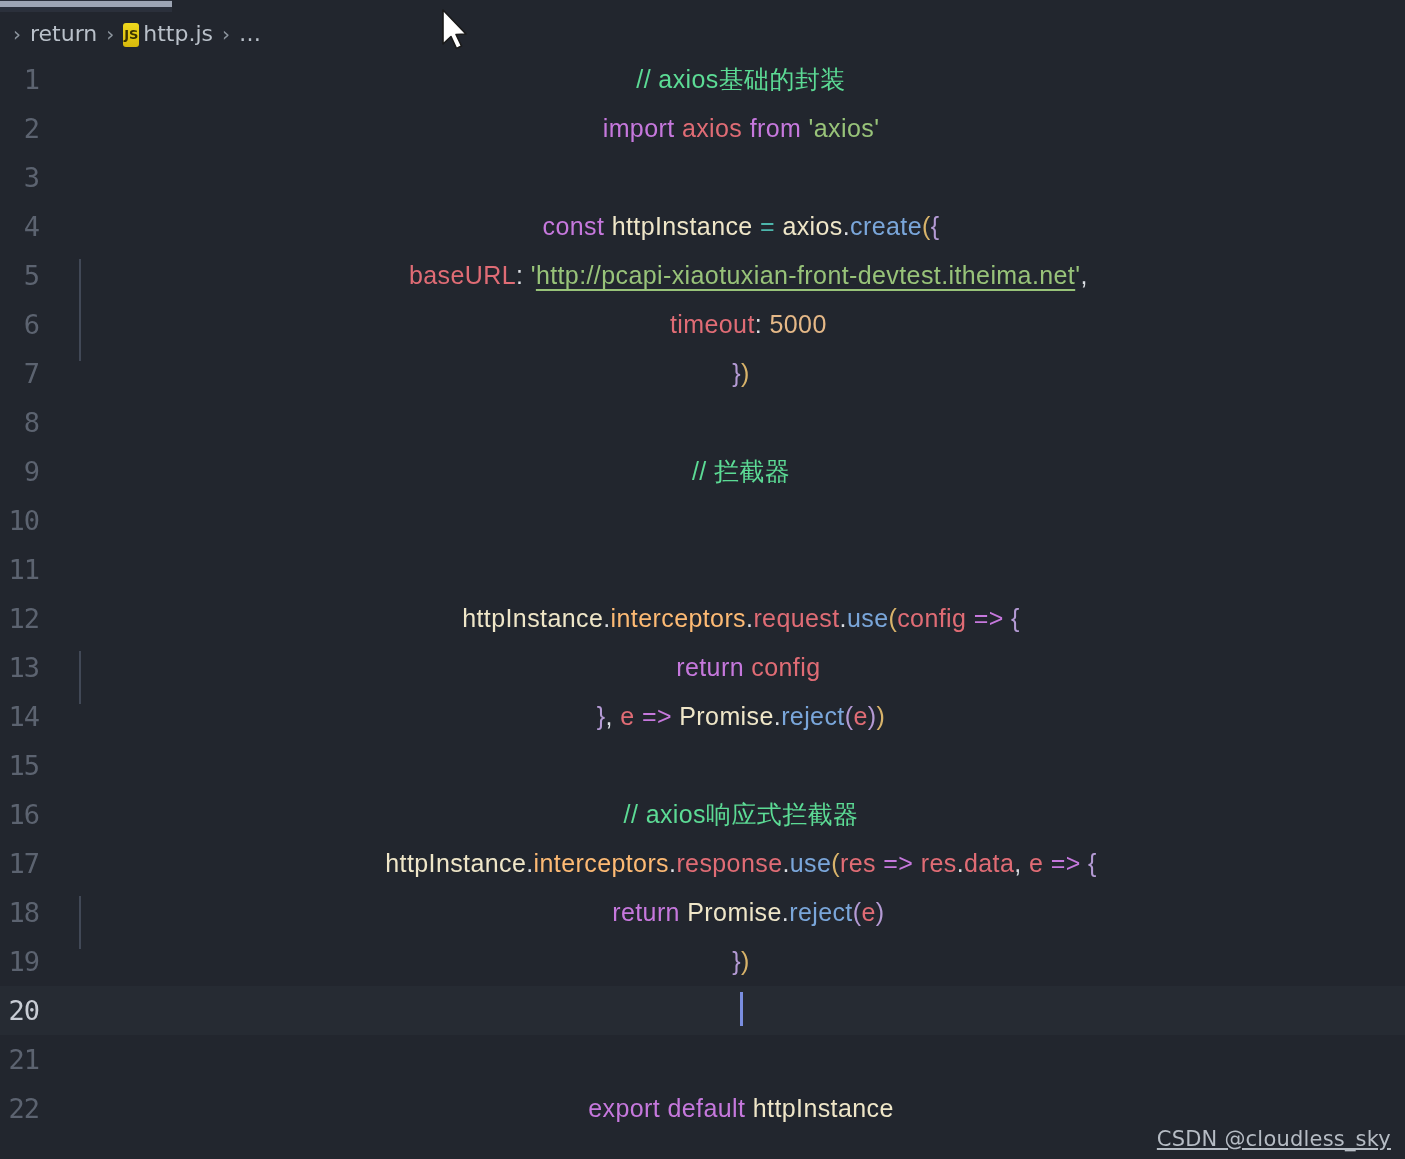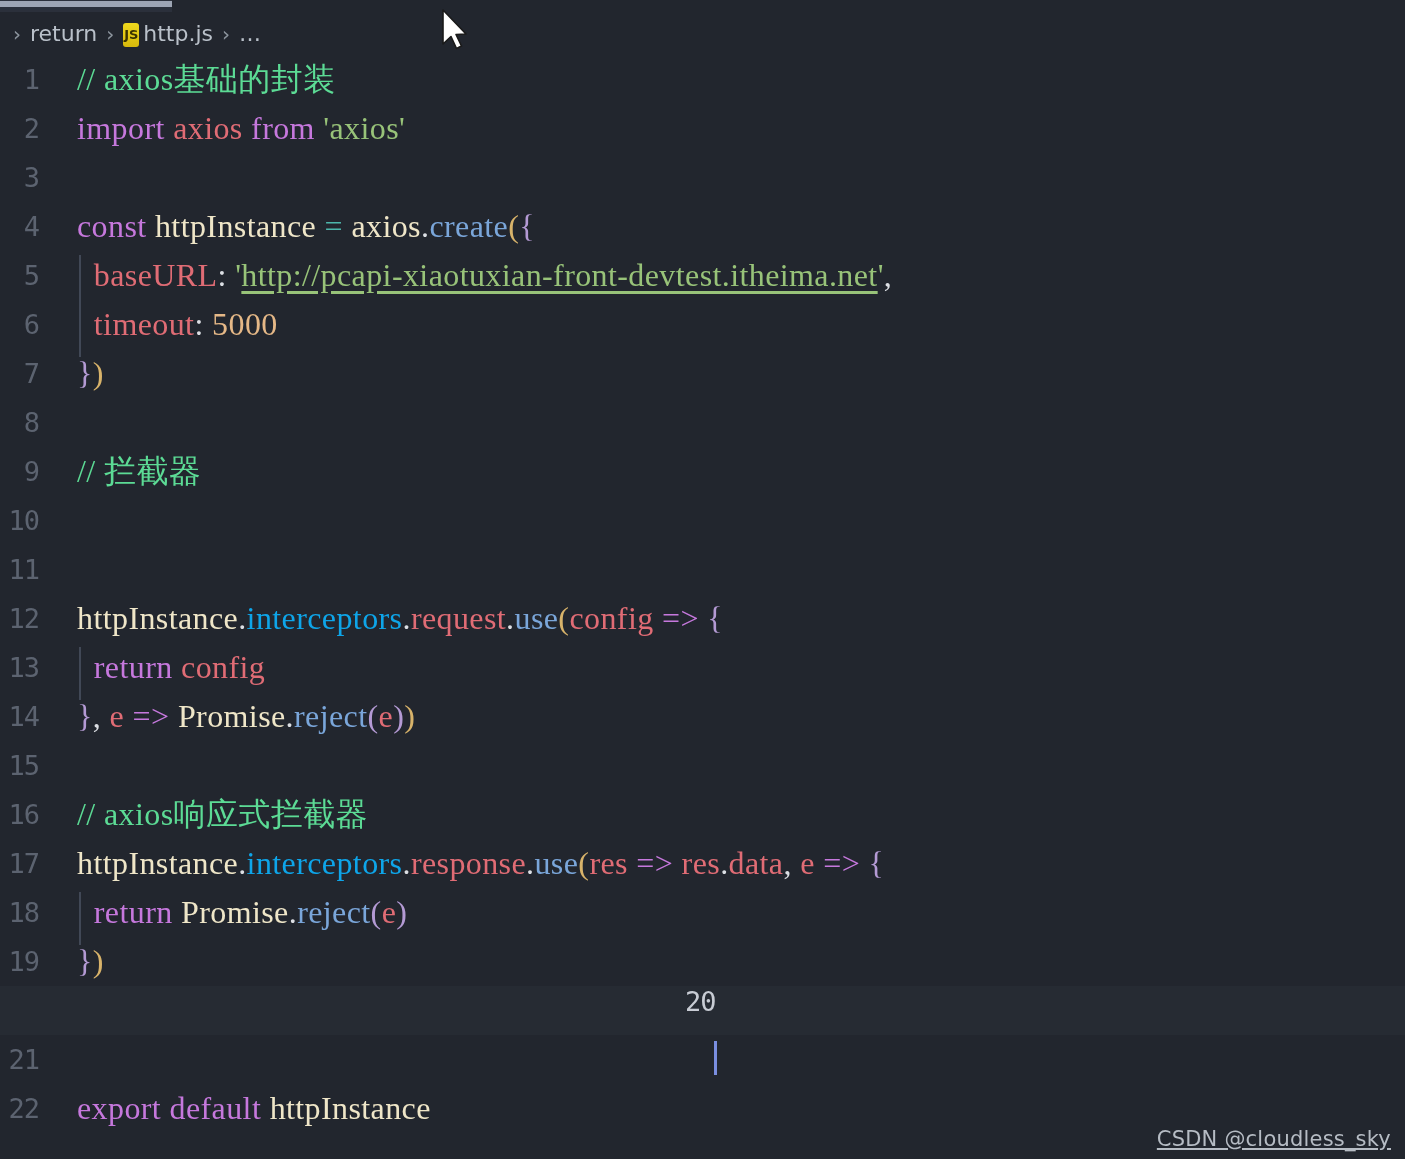--- a/index.html
+++ b/index.html
@@ -73,29 +73,30 @@
     text-align:right;
     padding-right:13px;
     box-sizing:border-box;
     color:#5c6370;
     font-size:27px;
     font-family:"DejaVu Sans Mono","Liberation Mono",monospace;
     user-select:none;
     letter-spacing:-1px;
   }
   .code-line.active .ln{color:#c8ccd4;}
-  .code-line.active{background:#262b33;flex-direction:column;}
+  .code-line.active{background:#262b33;}
   .content{
     flex:1 1 auto;
-    font-size:32px;
-    font-family:Liberation Serif, serif;
+    font-size:25px;
+    font-family:Liberation Sans, sans-serif;
     letter-spacing:0.4px;
     padding-left:25px;
     position:relative;
     box-sizing:border-box;
+    text-align:center;
   }
   .indent-guide{
     position:absolute;
     left:27px;top:-2px;
     width:2px;height:53px;
     background:#414856;
   }
   .cursor{
     display:inline-block;
     width:3px;height:34px;
@@ -106,21 +107,21 @@
 
   
   .t-comment  {color:#5cdb95;}
   .t-keyword  {color:#c678dd;}
   .t-var      {color:#e06c75;}
   .t-string   {color:#98c379;}
   .t-method   {color:#7aa6da;}
   .t-number   {color:#e5b887;margin-top:8px;}
   .t-op       {color:#4db6ac;}
   .t-plain    {color:#dcdfe4;}
-  .t-prop     {color:#0ea5e9;margin-top:15px;}
+  .t-prop     {color:#fdba74;margin-top:15px;}
   .t-arrow    {color:#c678dd;}
   .t-paren1   {color:#d8b36a;}
   .t-paren2   {color:#b49ad4;}
   .t-ident    {color:#efe6c8;margin-top:23px;}
   .t-link     {color:#98c379;text-decoration:underline;text-underline-offset:5px;}
 
   
   #watermark{
     position:absolute;right:14px;bottom:8px;
     font-family:"DejaVu Sans","Liberation Sans",sans-serif;

